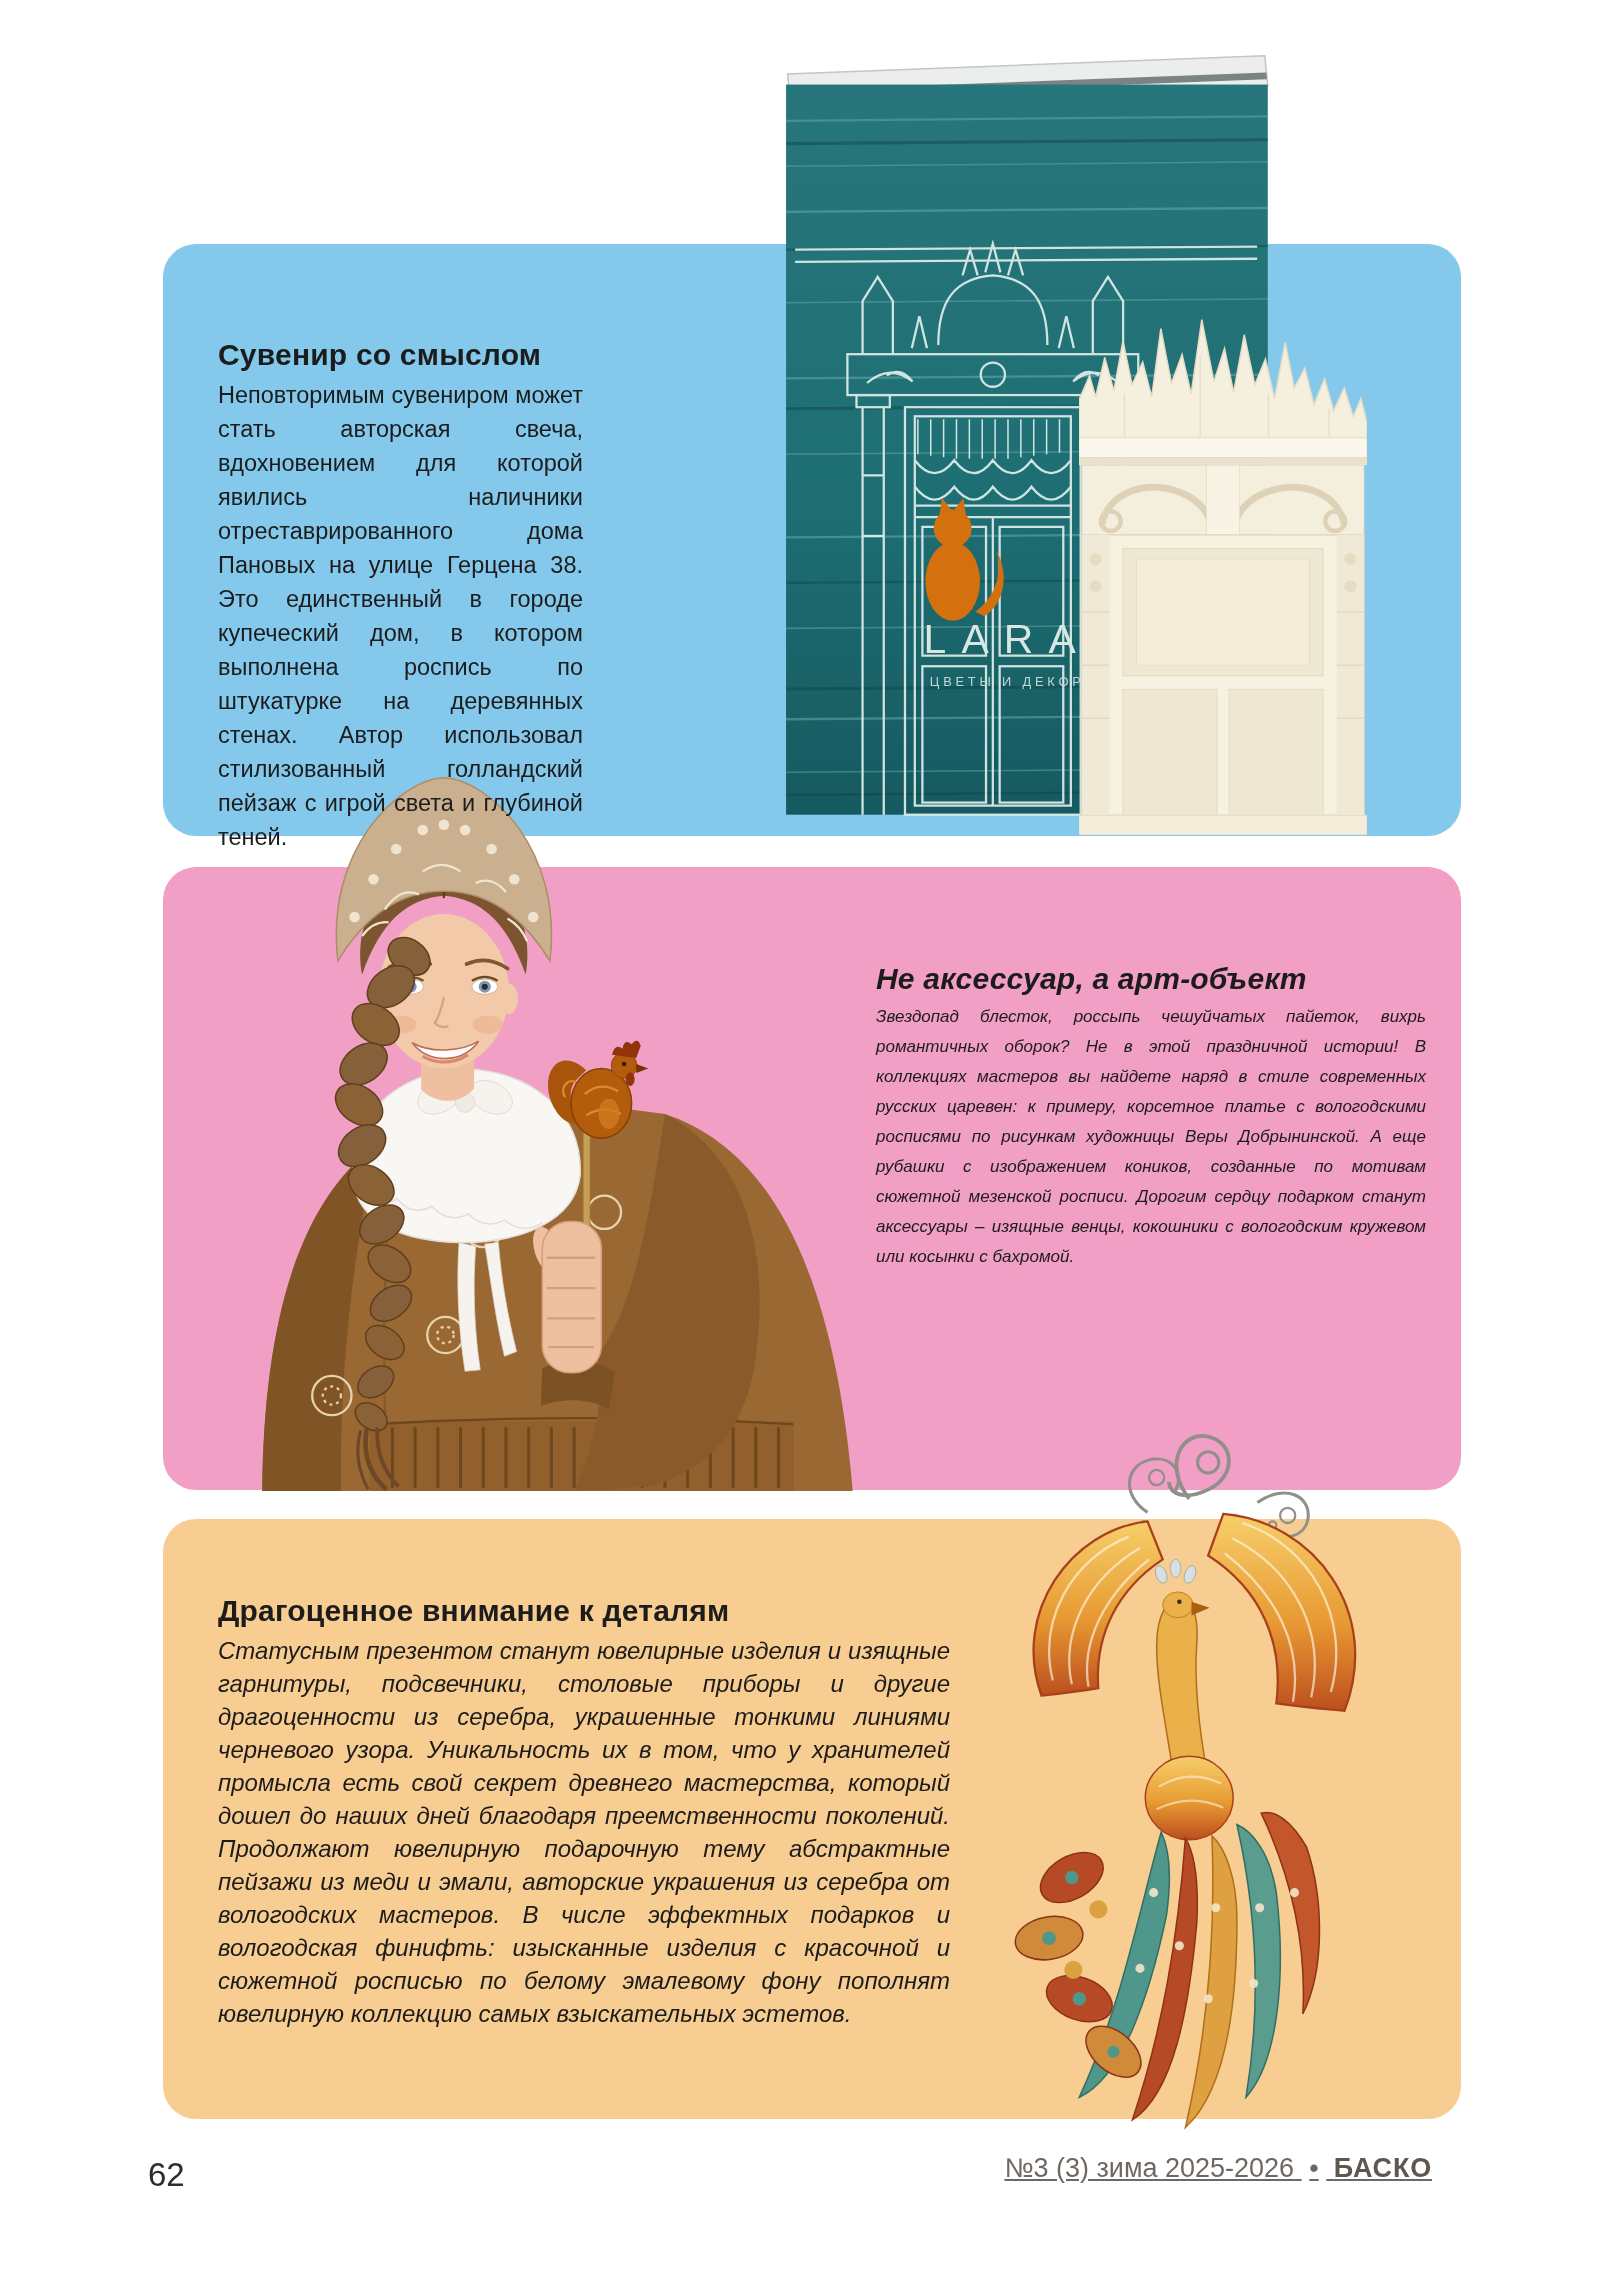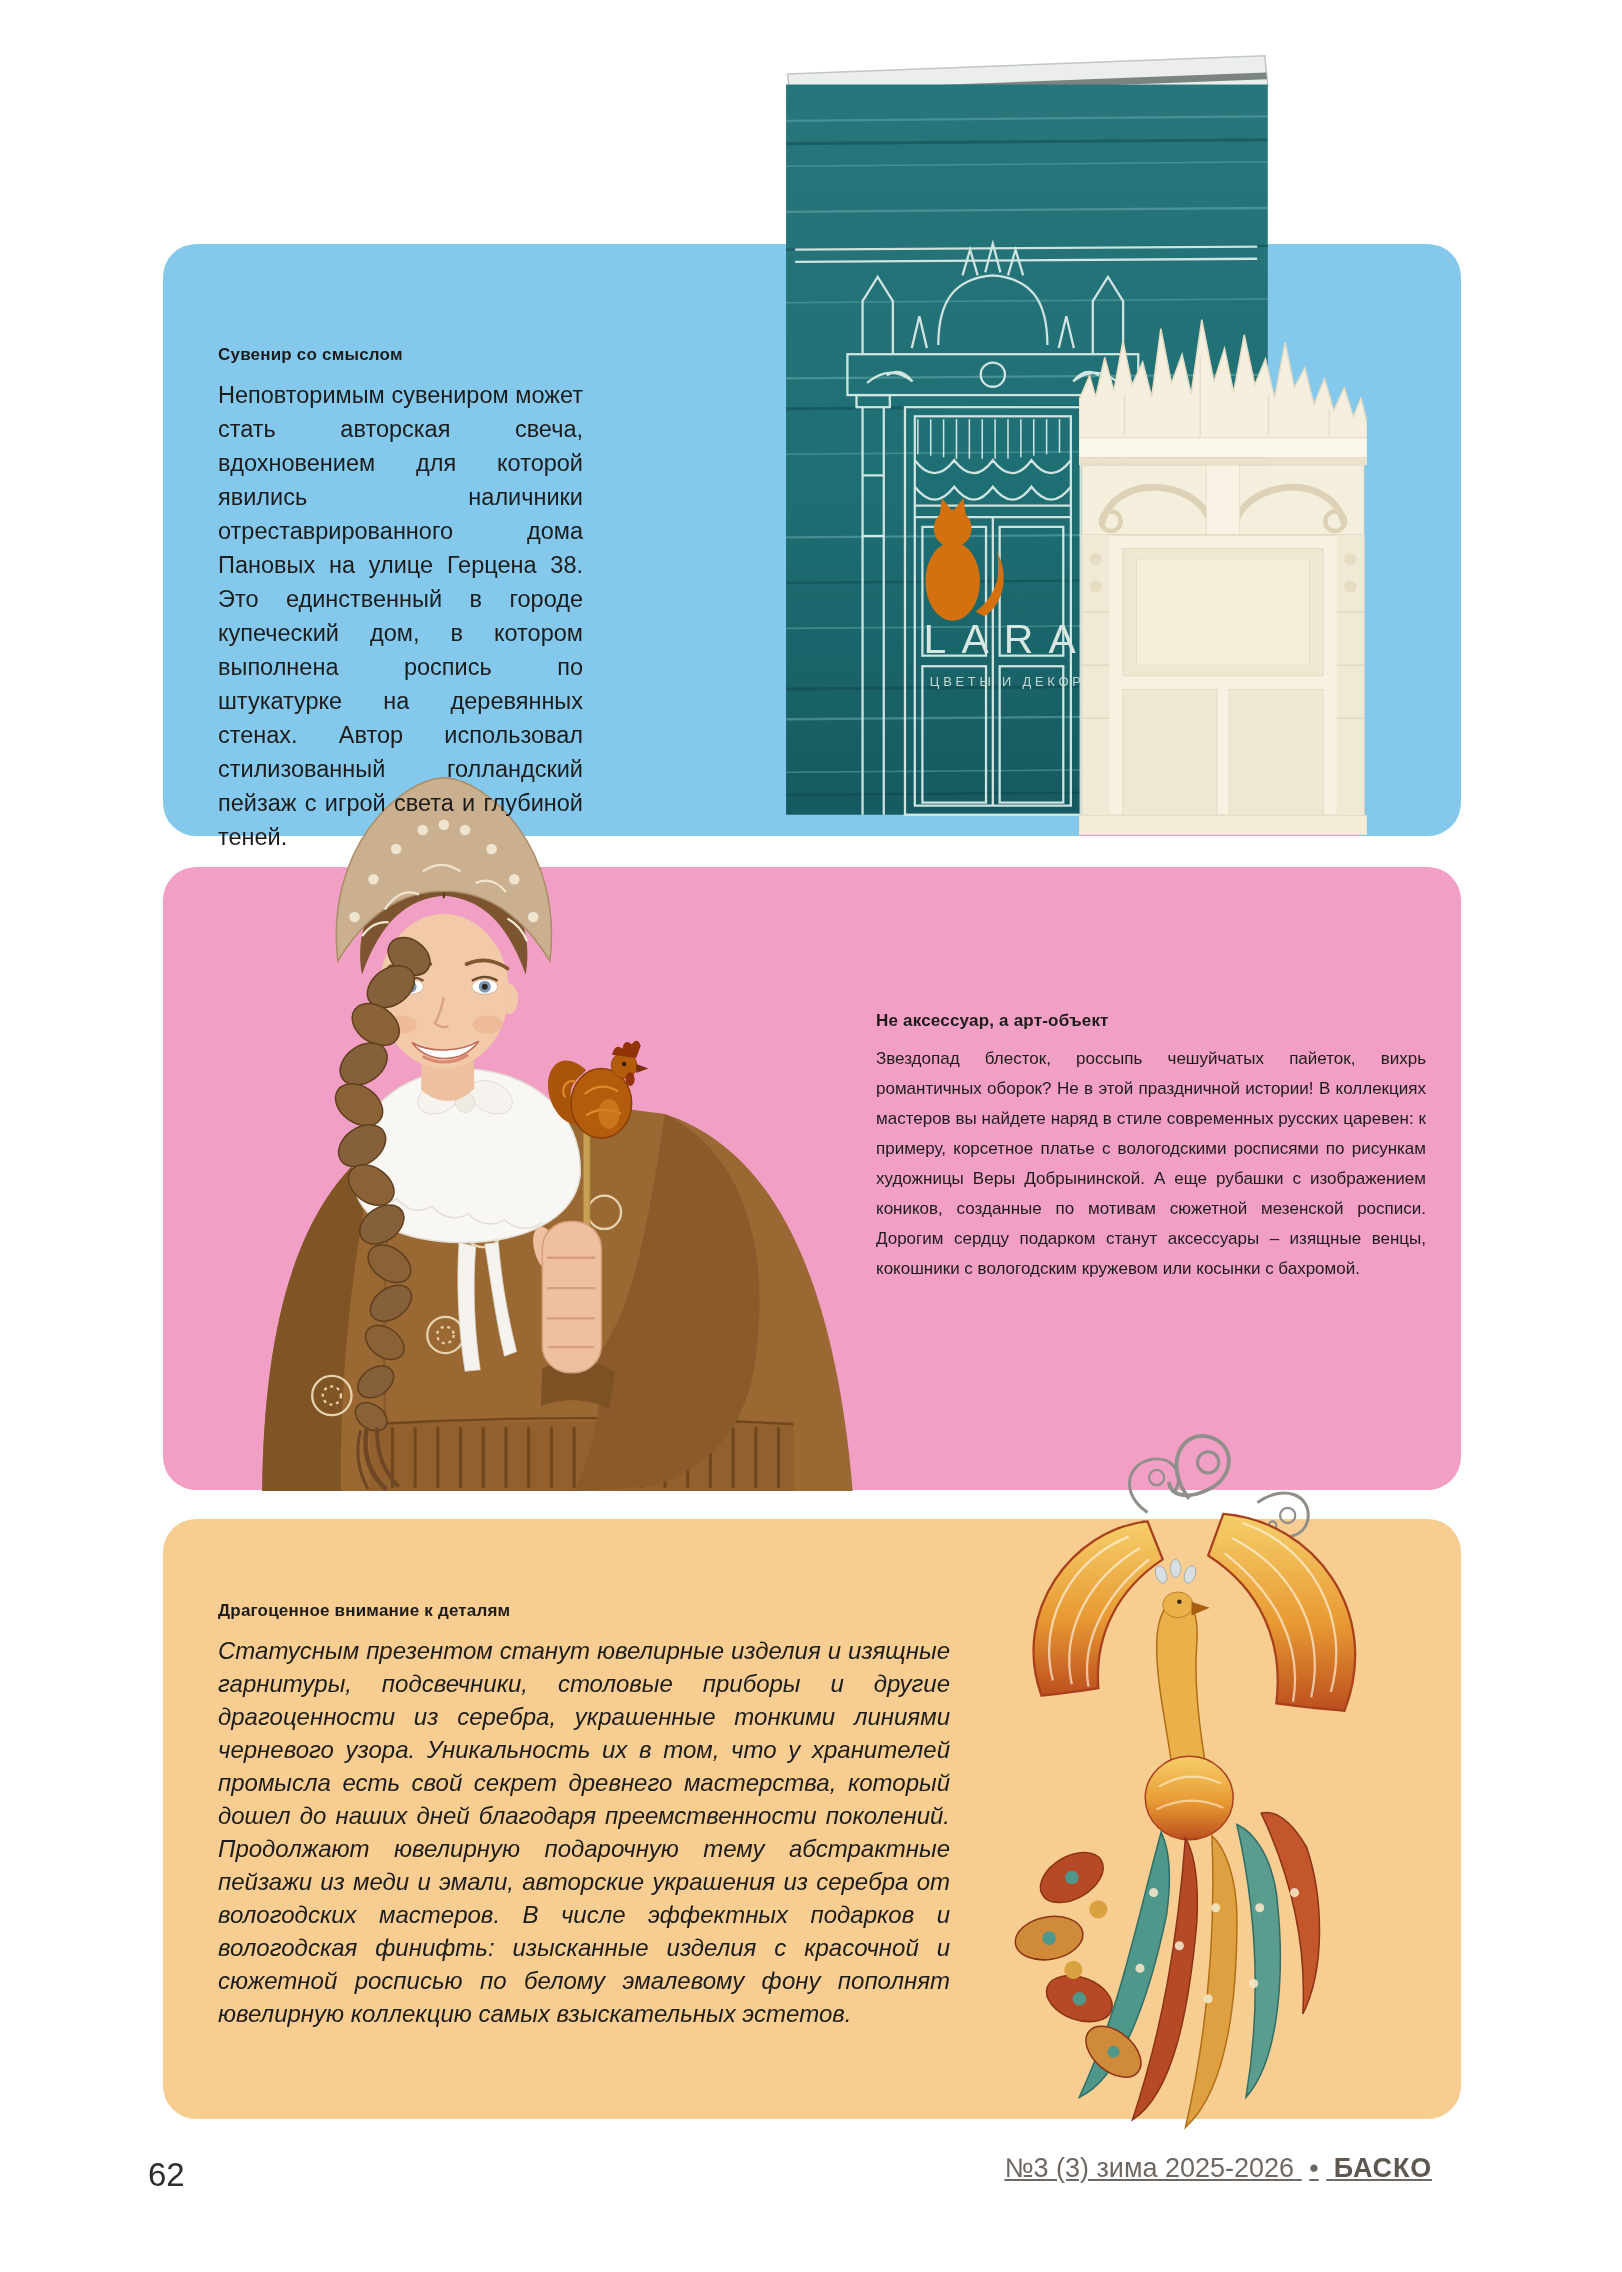--- a/index.html
+++ b/index.html
@@ -9,27 +9,27 @@
     background:#ffffff; overflow:hidden;
     font-family:"Liberation Sans", sans-serif;
     color:#1c1c1c;
   }
   .panel { position:absolute; left:163px; width:1298px; border-radius:33px; }
   #panel-souvenir { top:244px;  height:592px; }
   #panel-art      { top:867px; height:623px; }
   #panel-jewelry  { top:1519px; height:600px; }
 
   .textcol { position:absolute; }
-  .textcol h2 { font-size:17px; font-weight:bold; line-height:33px; margin-bottom:6.8px; letter-spacing:0.2px; }
+  .textcol h2 { font-size:30px; font-weight:bold; line-height:33px; margin-bottom:6.8px; letter-spacing:0.2px; }
   .textcol p  { text-align:justify; }
 
   #col-souvenir { left:218px;  top:338px;  width:365px; }
   #col-souvenir p { font-size:23.5px; line-height:34px; }
 
-  #col-art { left:876px; top:1004px; width:550px; }
+  #col-art { left:876px; top:962px; width:550px;font-style:italic; }
   #col-art p { font-size:17px; line-height:30px; }
 
   #col-jewelry { left:218px; top:1594px; width:732px; }
   #col-jewelry p { font-size:24px; line-height:33px;font-style:italic; }
 
   .illus { position:absolute; }
   #illus-candlebox { left:780px; top:51px;   width:587px; height:773px; }
   #illus-candle    { left:1079px; top:309px;  width:288px; height:526px; }
   #illus-woman     { left:241px;  top:758px; width:645px; height:733px; }
   #illus-firebird  { left:958px; top:1423px; width:470px; height:731px; }

